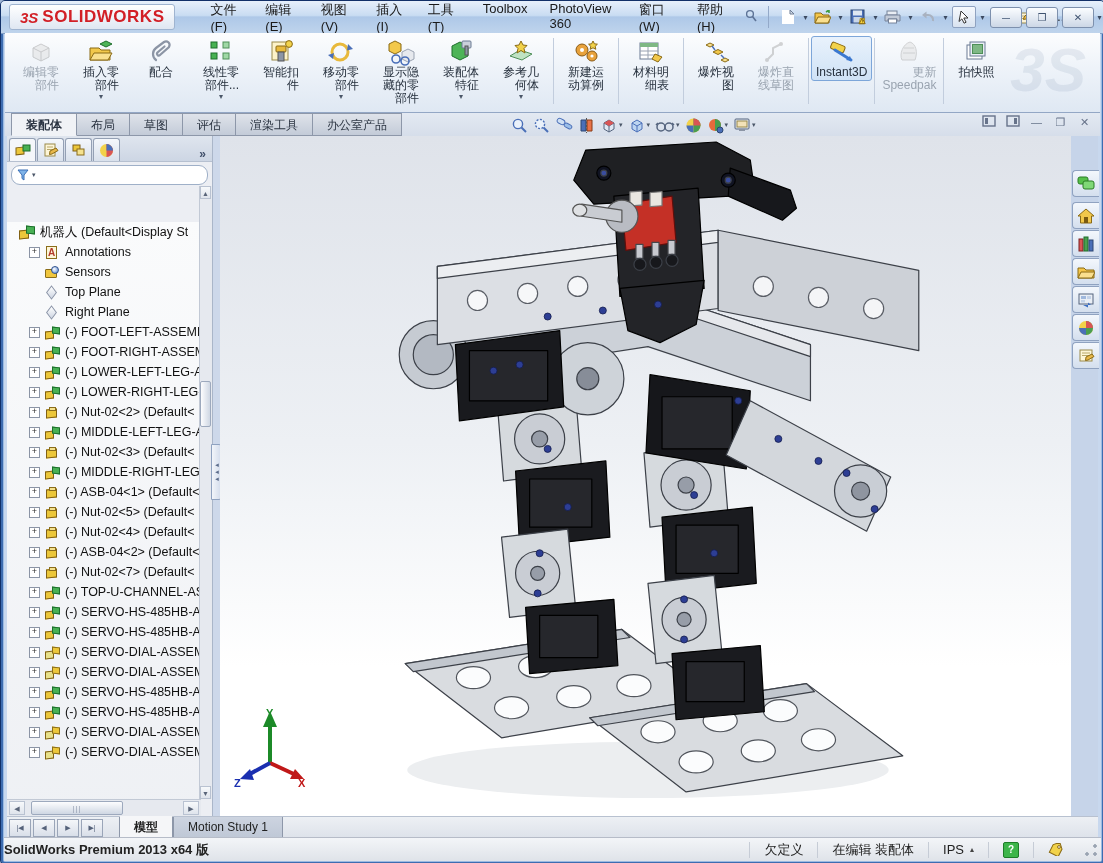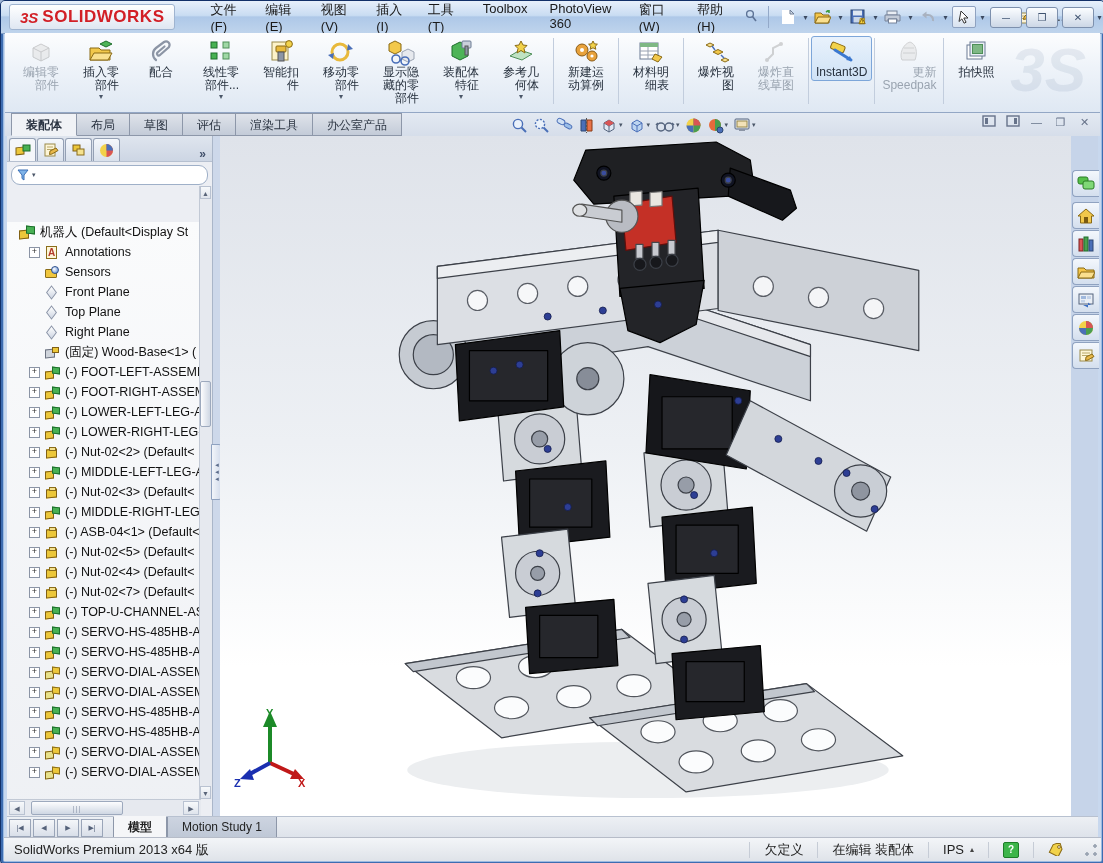--- a/index.html
+++ b/index.html
@@ -124,28 +124,28 @@
   
   #taskpane{position:absolute;right:6px;top:135px;width:27px;height:681px;background:#c6d4e9;}
   .tpbtn{width:26px;height:25px;margin:0 0 1px 1px;border:1px solid #8fa2c0;border-right:none;border-radius:4px 0 0 4px;
     background:linear-gradient(180deg,#f3f7fc,#d4dfee);display:flex;align-items:center;justify-content:center;}
   .tpbtn.first{margin-top:34px;margin-bottom:5px;}
   
   #doctabs{position:absolute;left:6px;bottom:26px;width:1091px;height:21px;background:linear-gradient(180deg,#edf0f4,#dde2ea);
     border-top:1px solid #b8c1d0;display:flex;align-items:stretch;}
   .ntab{width:20px;border:1px solid #9aa5b8;background:linear-gradient(180deg,#f4f6f9,#d9dfe9);margin:2px 0 1px 2px;
     font-size:7px;color:#55627a;display:flex;align-items:center;justify-content:center;}
-  #dtabs{display:flex;margin-left:10px;}
+  #dtabs{display:flex;margin-left:16px;}
   .dtab{padding:2px 14px;font-size:12px;color:#222;border:1px solid #8d97a9;border-top:none;
     background:linear-gradient(180deg,#cdd4e0,#bfc8d6);align-self:stretch;display:flex;align-items:center;}
   .dtab.active{background:#f5f6f8;font-weight:bold;border-top:1px solid #f5f6f8;margin-top:-1px;}
   
   #statusbar{position:absolute;left:3px;bottom:3px;width:1097px;height:23px;
     background:linear-gradient(180deg,#f3f5f8,#dfe3e9);border-top:1px solid #b6bcc8;display:flex;align-items:center;font-size:13px;color:#222;}
-  #statusleft{padding-left:10px;}
+  #statusleft{padding-left:0;font-weight:bold;}
   #statusright{margin-left:auto;display:flex;align-items:center;gap:0;}
   .sitem{padding:0 14px;border-left:1px solid #c6ccd6;height:16px;display:flex;align-items:center;gap:6px;}
   .upar{font-size:8px;color:#444;}.upar::after{content:"▴";}
   #qmark{width:14px;height:14px;background:#3db54a;border:1px solid #1d7d28;border-radius:2px;color:#fff;font-weight:bold;font-size:10px;
     display:flex;align-items:center;justify-content:center;}
   #qmark::after{content:"?";}
   #grip{width:14px;height:14px;margin:0 3px 0 6px;background:
     radial-gradient(circle at 11px 3px,#9aa4b2 1.5px,transparent 2px),
     radial-gradient(circle at 11px 11px,#9aa4b2 1.5px,transparent 2px),
     radial-gradient(circle at 3px 11px,#9aa4b2 1.5px,transparent 2px);}
@@ -568,38 +568,28 @@
           <span class="tl">Annotations</span>
         </div>
       <div class="trow">
           <span class="exp h"></span>
           <span class="ti i-sensors"></span>
           <span class="tl">Sensors</span>
         </div>
       <div class="trow">
           <span class="exp h"></span>
           <span class="ti i-plane"></span>
-          <span class="tl">Front Plane</span>
-        </div>
-      <div class="trow">
-          <span class="exp h"></span>
-          <span class="ti i-plane"></span>
           <span class="tl">Top Plane</span>
         </div>
       <div class="trow">
           <span class="exp h"></span>
           <span class="ti i-plane"></span>
           <span class="tl">Right Plane</span>
         </div>
       <div class="trow">
-          <span class="exp h"></span>
-          <span class="ti i-fixed"></span>
-          <span class="tl">(固定) Wood-Base&lt;1&gt; (</span>
-        </div>
-      <div class="trow">
           <span class="exp"></span>
           <span class="ti i-asm"></span>
           <span class="tl">(-) FOOT-LEFT-ASSEMBL</span>
         </div>
       <div class="trow">
           <span class="exp"></span>
           <span class="ti i-asm"></span>
           <span class="tl">(-) FOOT-RIGHT-ASSEM</span>
         </div>
       <div class="trow">
@@ -639,20 +629,25 @@
         </div>
       <div class="trow">
           <span class="exp"></span>
           <span class="ti i-part"></span>
           <span class="tl">(-) Nut-02&lt;5&gt; (Default&lt;</span>
         </div>
       <div class="trow">
           <span class="exp"></span>
           <span class="ti i-part"></span>
           <span class="tl">(-) Nut-02&lt;4&gt; (Default&lt;</span>
+        </div>
+      <div class="trow">
+          <span class="exp"></span>
+          <span class="ti i-part"></span>
+          <span class="tl">(-) ASB-04&lt;2&gt; (Default&lt;</span>
         </div>
       <div class="trow">
           <span class="exp"></span>
           <span class="ti i-part"></span>
           <span class="tl">(-) Nut-02&lt;7&gt; (Default&lt;</span>
         </div>
       <div class="trow">
           <span class="exp"></span>
           <span class="ti i-asm"></span>
           <span class="tl">(-) TOP-U-CHANNEL-AS</span>

